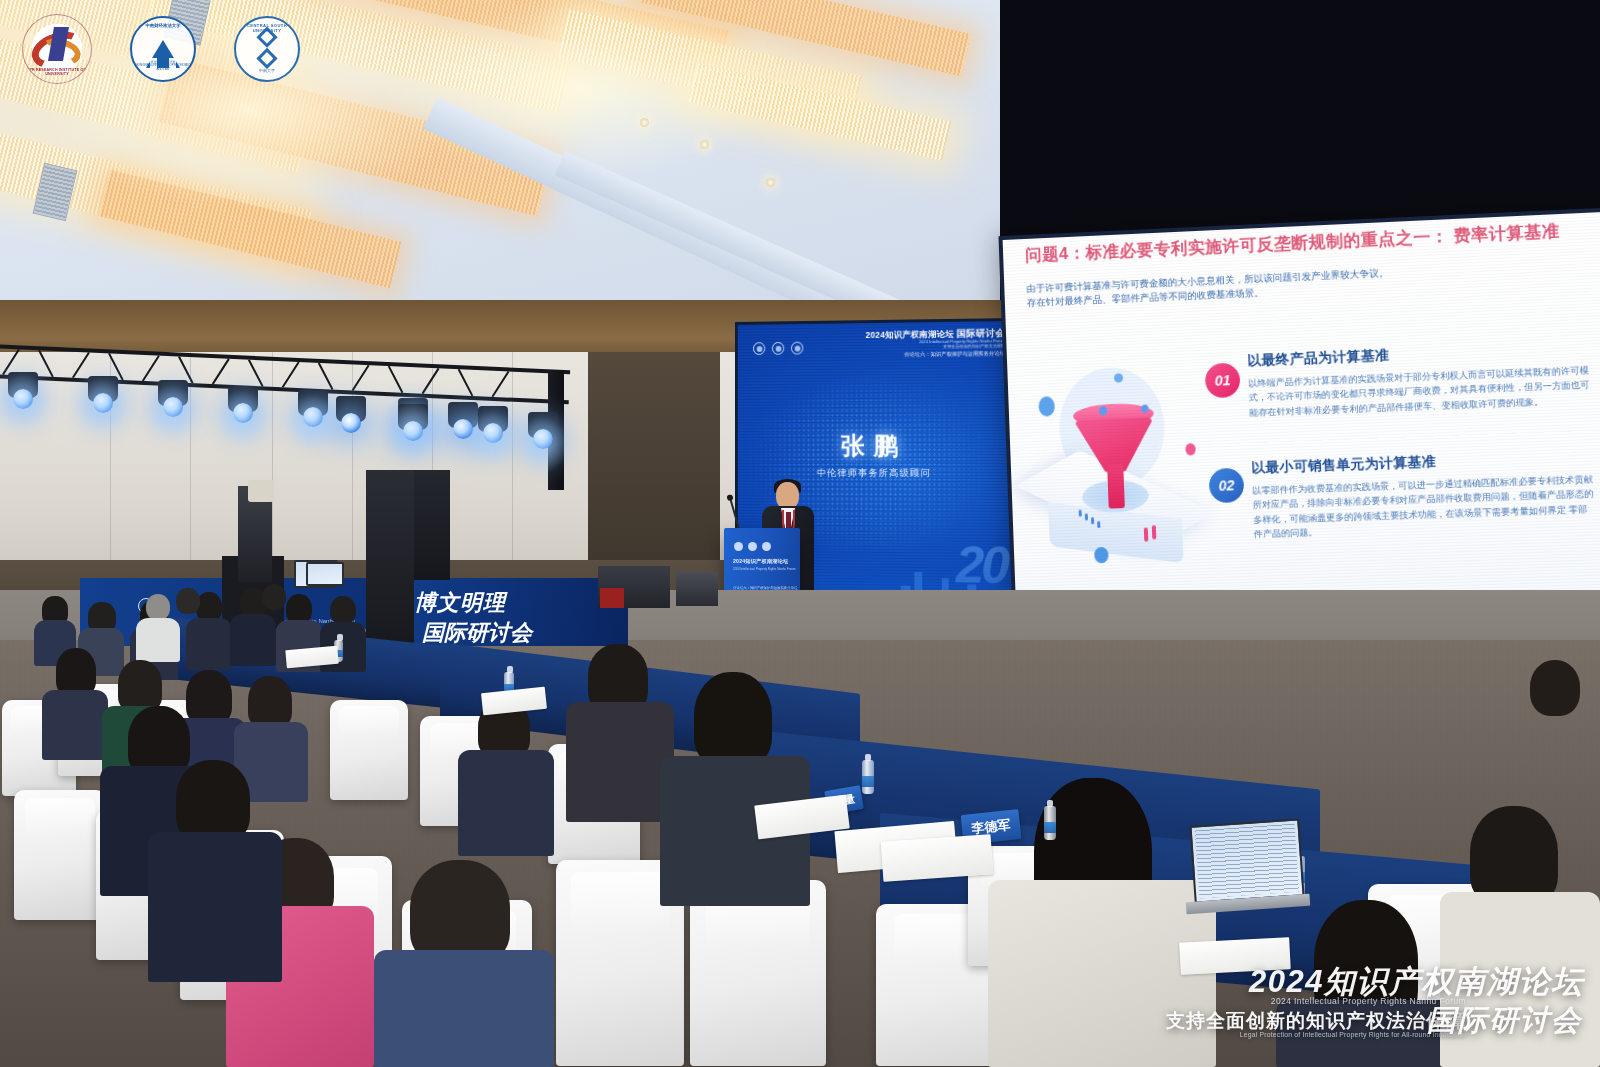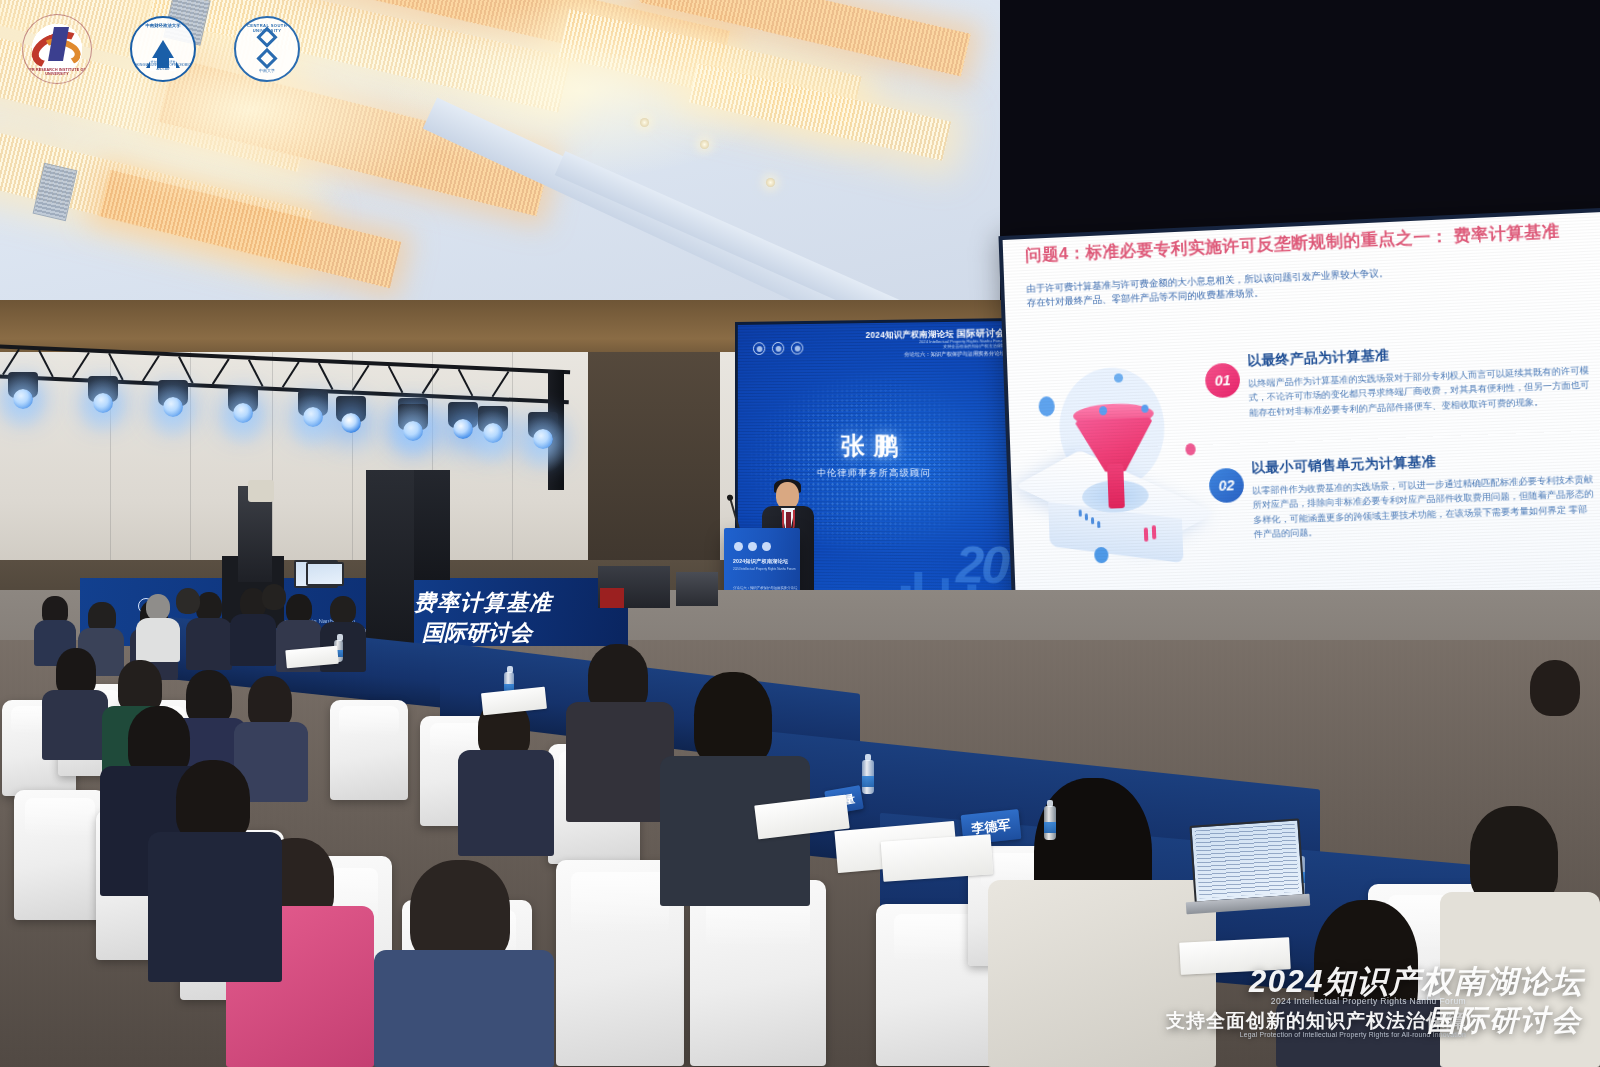--- a/index.html
+++ b/index.html
@@ -740,21 +740,21 @@
   <div class="floor"></div>
   <div class="carpet"></div>
 
   <div class="banner">
     <div class="banner-logo"></div>
     <div class="banner-t1">202</div>
     <div class="banner-t2">2024 Intellectual Property Rights Nanhu Forum</div>
     <div class="banner-t3">支持全面创新的知识产权法治保障</div>
   </div>
   <div class="banner" style="left:376px;top:578px;width:252px;">
-    <div class="banner-t1" style="left:38px;top:10px;font-size:22px;">费率计算基准</div>
+    <div class="banner-t1" style="left:38px;top:10px;font-size:22px;">博文明理</div>
     <div class="banner-t3" style="left:46px;top:40px;font-size:22px;font-style:italic;">国际研讨会</div>
   </div>
   <div class="banner-occl" style="left:222px;top:556px;width:62px;height:96px;"></div>
   <div class="banner-occl" style="left:366px;top:470px;width:48px;height:182px;background:linear-gradient(180deg,#2a2d34,#16181d);"></div>
   <div class="banner-occl" style="left:414px;top:470px;width:36px;height:110px;background:linear-gradient(180deg,#24272e,#15171c);"></div>
   <div class="laptop-screen" style="left:294px;top:560px;width:44px;height:28px;"></div>
 
   <div class="banner-occl" style="left:598px;top:566px;width:72px;height:42px;background:linear-gradient(180deg,#3a3d45,#22242a);"></div>
   <div class="banner-occl" style="left:600px;top:588px;width:24px;height:20px;background:#9b2020;"></div>
   <div class="banner-occl" style="left:676px;top:572px;width:42px;height:34px;background:linear-gradient(180deg,#4a4d55,#2a2c32);"></div>

